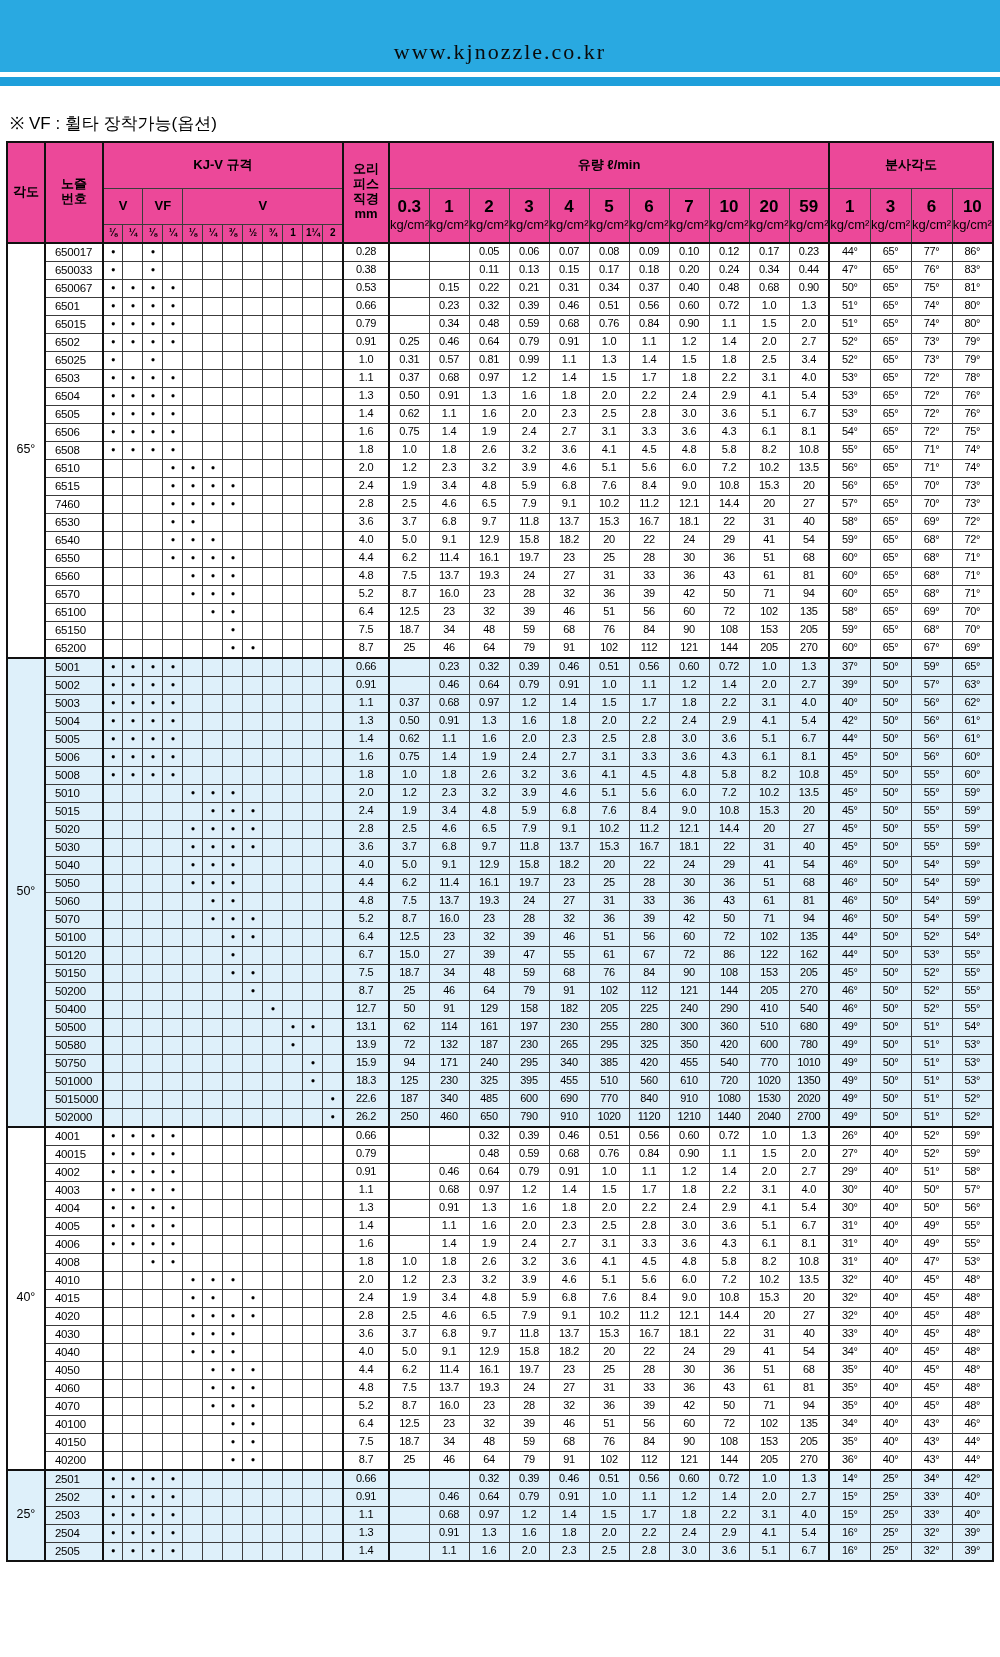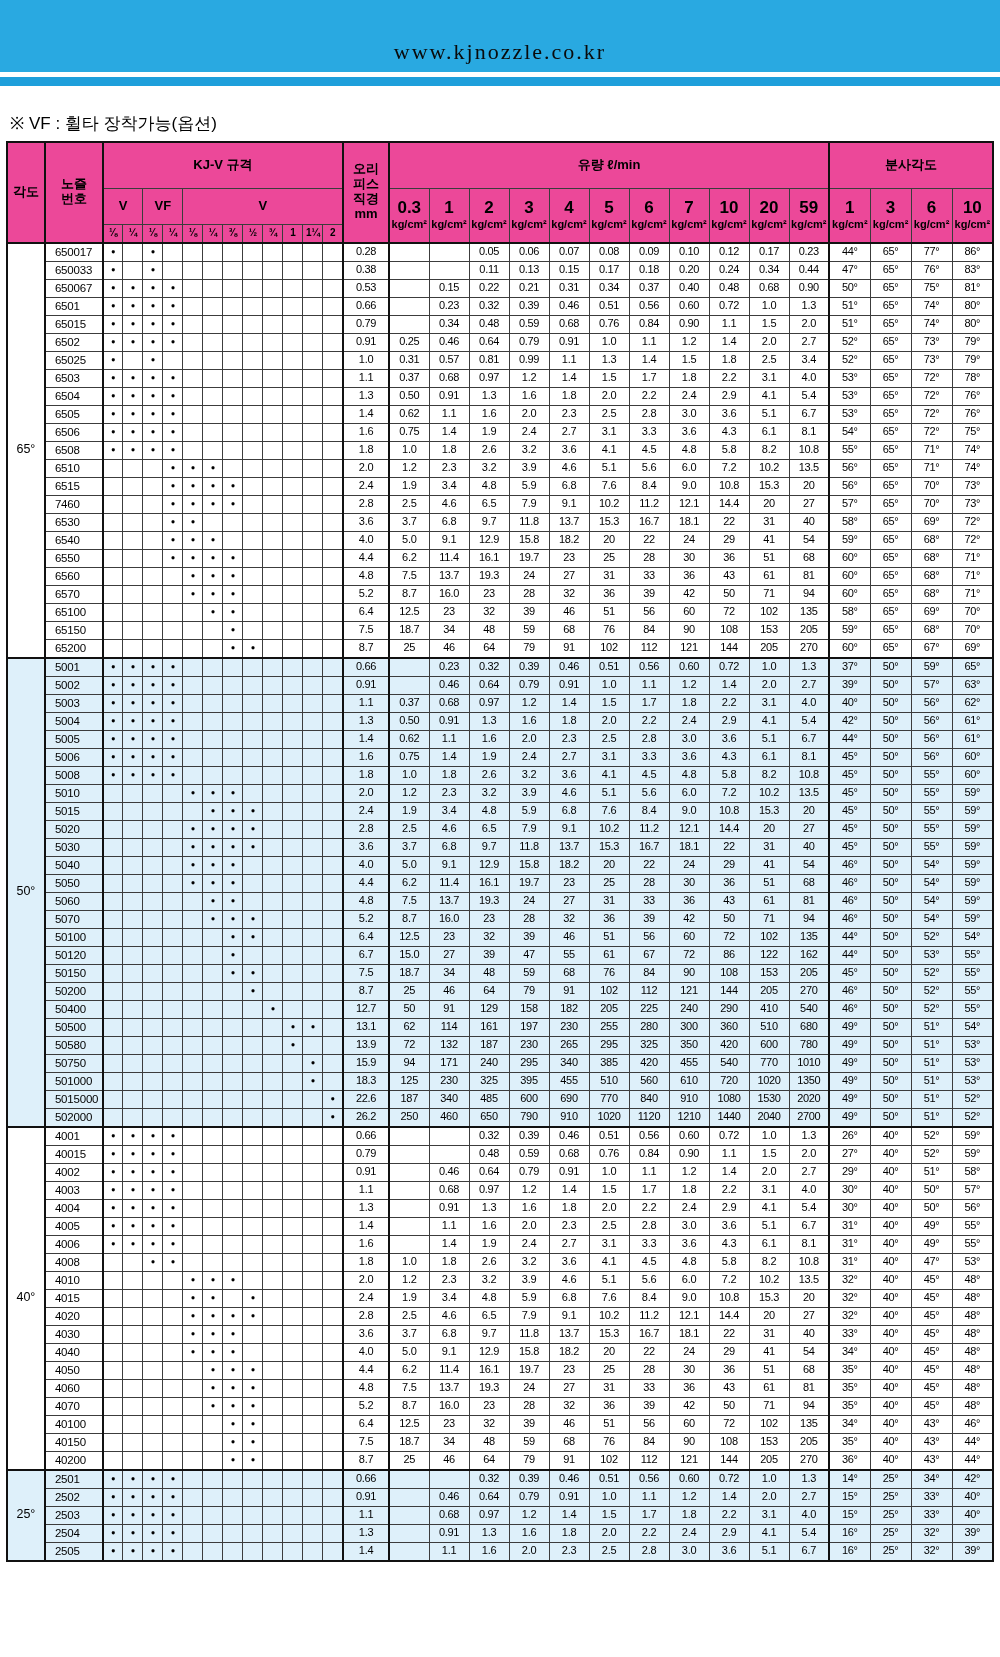--- a/index.html
+++ b/index.html
@@ -12,21 +12,21 @@
   .rule-b{height:5px;}
   .title{margin:13px 0 9px;text-align:center;font-size:37px;font-weight:bold;letter-spacing:0.5px;}
   .note{font-size:17px;margin:25px 0 6px 10px;}
   table{border-collapse:collapse;table-layout:fixed;margin:0 auto;width:986px;border:2px solid #111;}
   th,td{border:1px solid #3c3c3c;padding:0;text-align:center;overflow:hidden;white-space:nowrap;
     font-size:11px;height:17px;line-height:1.05;}
   thead th{background:#ec4899;font-weight:bold;font-size:13px;}
   thead tr.frac th{font-size:10px;height:17px;}
   th.pre{white-space:pre-line;line-height:1.15;}
   .p-num{font-size:17px;font-weight:bold;line-height:1.1;}
-  .p-unit{font-size:11px;font-weight:bold;line-height:1.2;}
+  .p-unit{font-size:13px;font-weight:normal;line-height:1.2;}
   tbody tr.shaded td{background:#def0fa;}
   tbody tr.sec-top td{border-top:2px solid #111;}
   td.nozzle{text-align:left;padding-left:9px;font-size:11.5px;letter-spacing:-0.2px;}
   td.dot{font-size:7.5px;}
   td.angle-label{font-size:12.5px;vertical-align:middle;}
   td.flow,td.orif,td.spray{font-size:11px;letter-spacing:-0.3px;}
   .bl2{border-left:2px solid #111 !important;}
   .blg{border-left:1.5px solid #4a4a4a !important;}
 </style>
 </head>

